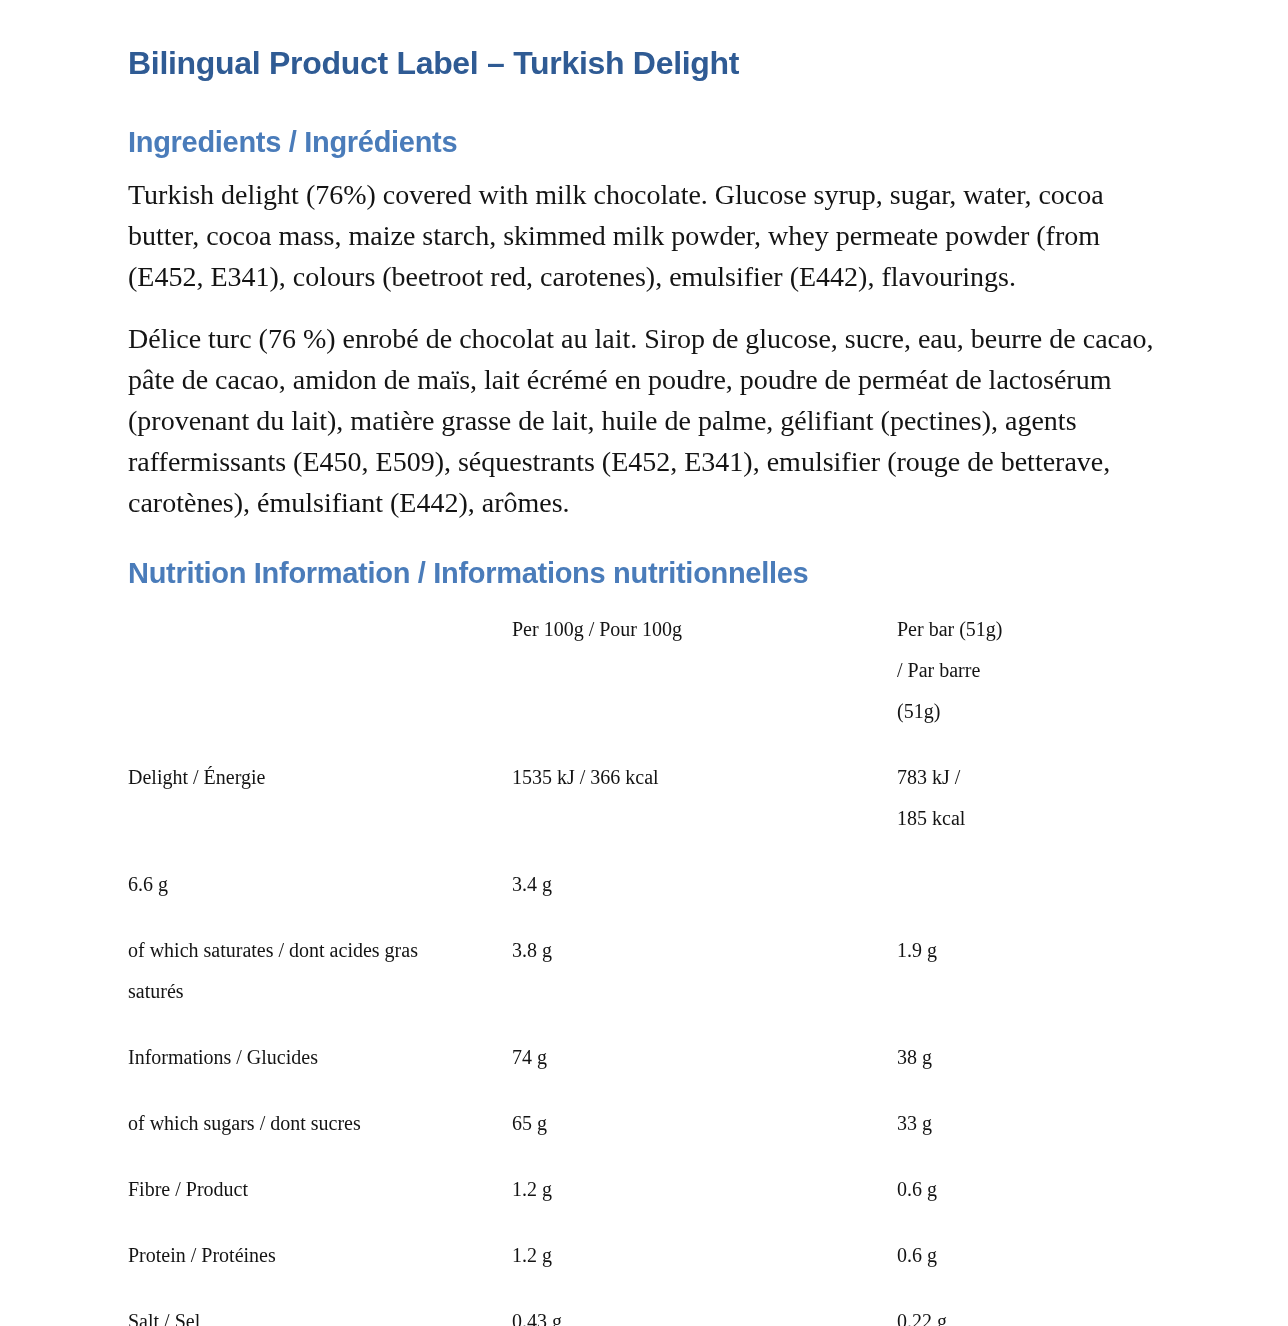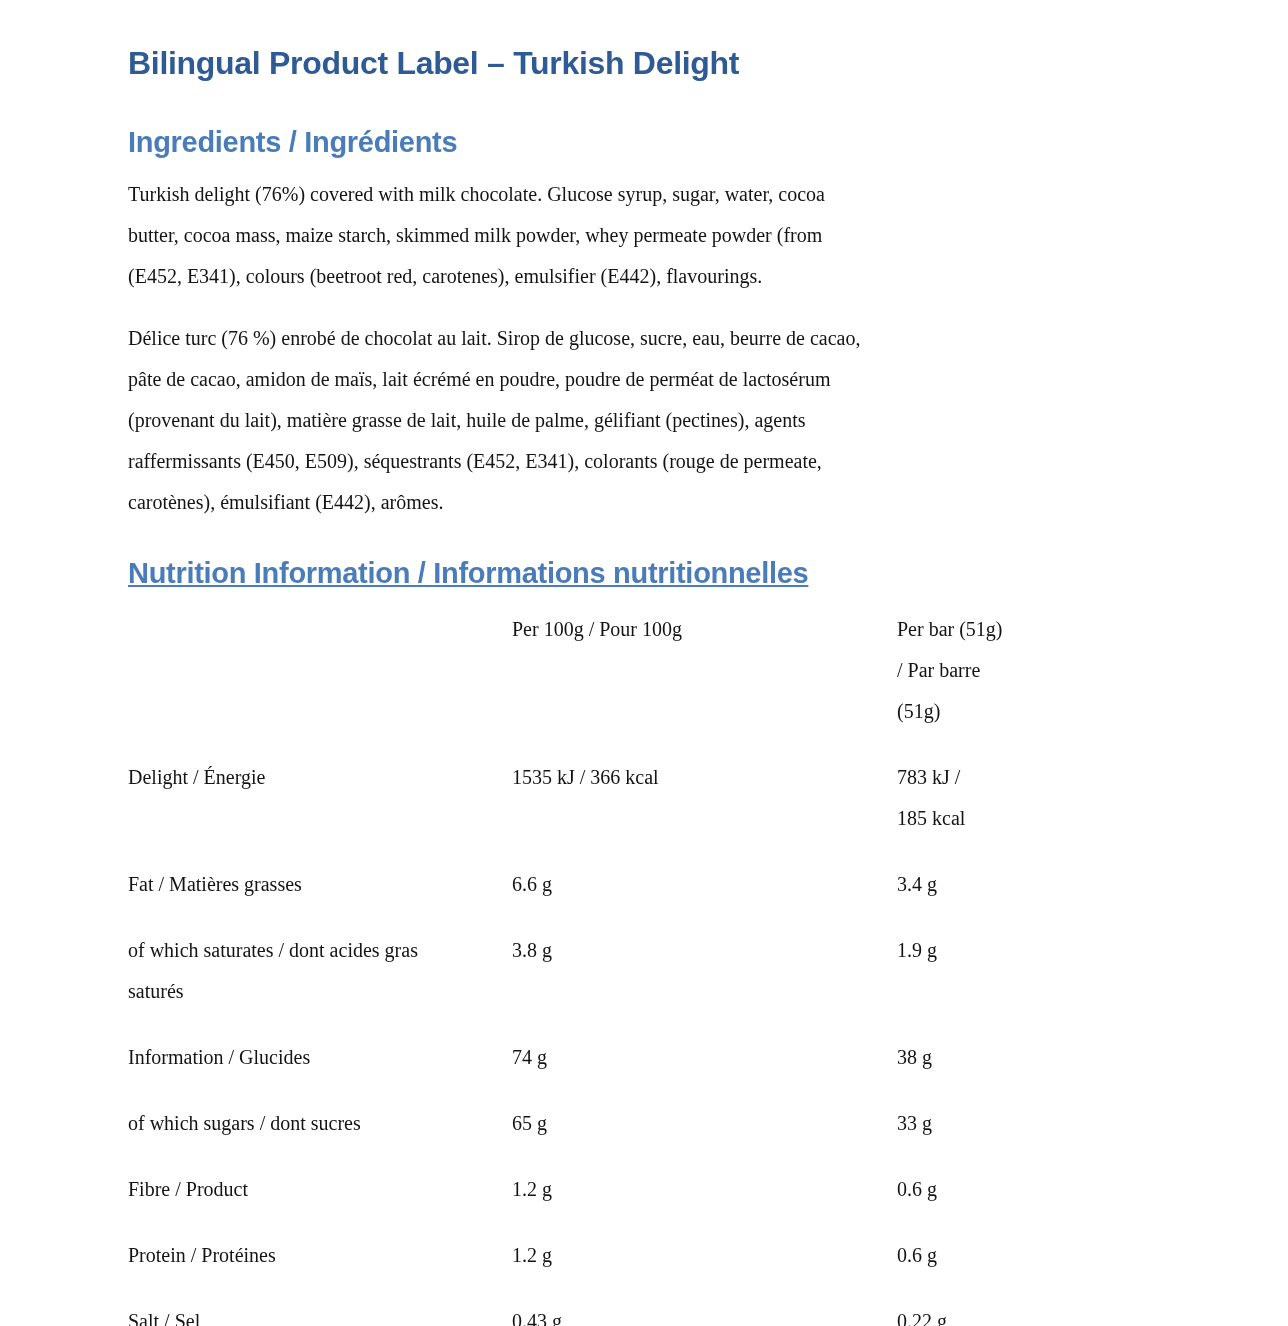--- a/index.html
+++ b/index.html
@@ -32,23 +32,23 @@
   }
   .section-heading{
     font-family:"Liberation Sans", sans-serif;
     font-weight:bold;
     font-size:29px;
     line-height:36px;
     letter-spacing:-0.3px;
     color:var(--c-heading);
   }
   .h-ingredients{margin:42px 0 14px 0;}
-  .h-nutrition{margin:32px 0 12px 0;text-decoration:underline;}
+  .h-nutrition{margin:32px 0 12px 0;}
   .para{
-    font-size:20px;
+    font-size:28px;
     line-height:41px;
     color:var(--c-body);
   }
   .para .line{white-space:nowrap;}
   .para-en{margin:0 0 21px 0;}
   .para-fr{margin:0 0 23px 0;}
   .nutrition-table{
     display:block;
     font-size:20px;
     line-height:41px;
@@ -76,54 +76,53 @@
   <div class="para para-en">
     <div class="line">Turkish delight (76%) covered with milk chocolate. Glucose syrup, sugar, water, cocoa</div>
     <div class="line">butter, cocoa mass, maize starch, skimmed milk powder, whey permeate powder (from</div>
     <div class="line">(E452, E341), colours (beetroot red, carotenes), emulsifier (E442), flavourings.</div>
   </div>
 
   <div class="para para-fr">
     <div class="line">Délice turc (76 %) enrobé de chocolat au lait. Sirop de glucose, sucre, eau, beurre de cacao,</div>
     <div class="line">pâte de cacao, amidon de maïs, lait écrémé en poudre, poudre de perméat de lactosérum</div>
     <div class="line">(provenant du lait), matière grasse de lait, huile de palme, gélifiant (pectines), agents</div>
-    <div class="line">raffermissants (E450, E509), séquestrants (E452, E341), colorants (rouge de permeate,</div>
+    <div class="line">raffermissants (E450, E509), séquestrants (E452, E341), emulsifier (rouge de betterave,</div>
     <div class="line">carotènes), émulsifiant (E442), arômes.</div>
   </div>
 
   <h2 class="section-heading h-nutrition">Nutrition Information / Informations nutritionnelles</h2>
 
   <div class="nutrition-table">
 
     <div class="t-row header">
       <div class="t-cell label"></div>
       <div class="t-cell">Per 100g / Pour 100g</div>
       <div class="t-cell">Per bar (51g) / Par barre (51g)</div>
     </div>
 
     <div class="t-row">
       <div class="t-cell label">Delight / Énergie</div>
       <div class="t-cell">1535 kJ / 366 kcal</div>
       <div class="t-cell">783 kJ / 185 kcal</div>
     </div>
 
     <div class="t-row">
-      <div class="t-cell label">Fat / Matières grasses</div>
       <div class="t-cell">6.6 g</div>
       <div class="t-cell">3.4 g</div>
     </div>
 
     <div class="t-row">
       <div class="t-cell label">of which saturates / dont acides gras saturés</div>
       <div class="t-cell">3.8 g</div>
       <div class="t-cell">1.9 g</div>
     </div>
 
     <div class="t-row">
-      <div class="t-cell label">Information / Glucides</div>
+      <div class="t-cell label">Informations / Glucides</div>
       <div class="t-cell">74 g</div>
       <div class="t-cell">38 g</div>
     </div>
 
     <div class="t-row">
       <div class="t-cell label">of which sugars / dont sucres</div>
       <div class="t-cell">65 g</div>
       <div class="t-cell">33 g</div>
     </div>
 

